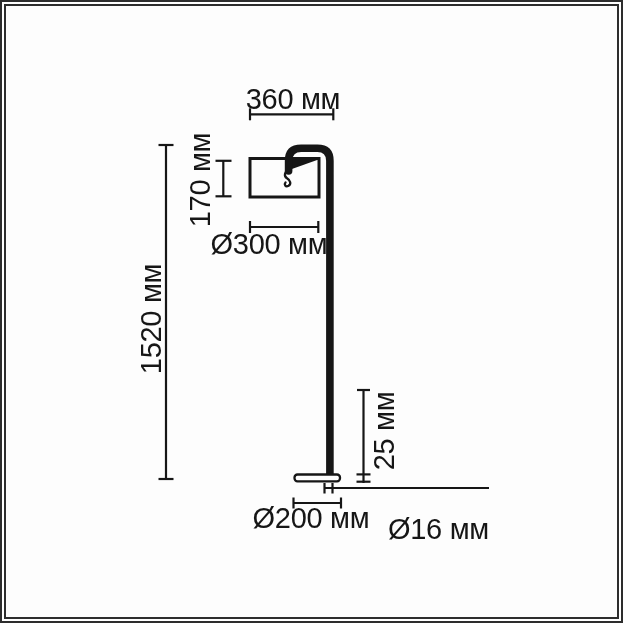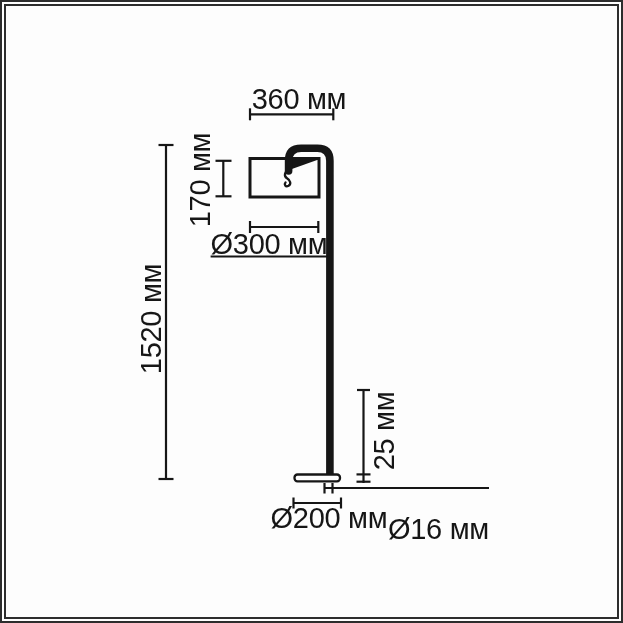--- a/index.html
+++ b/index.html
@@ -79,25 +79,25 @@
     <line x1="332.5" y1="483" x2="332.5" y2="493.5"></line>
   </g>
 
   <g stroke="#161616" stroke-width="2.2">
     <line x1="293.5" y1="503" x2="341" y2="503"></line>
     <line x1="293.5" y1="497.5" x2="293.5" y2="508.5"></line>
     <line x1="341" y1="497.5" x2="341" y2="508.5"></line>
   </g>
 </svg>
 
-<div class="label" style="left:299px;top:98.5px;">360 мм</div>
+<div class="label" style="left:293px;top:98.5px;">360 мм</div>
 
 <div class="label rot" style="left:199.5px;top:180px;">170 мм</div>
 
-<div class="label" style="left:269px;top:243.5px;text-decoration:underline;">Ø300 мм</div>
+<div class="label" style="left:269px;top:243.5px;">Ø300 мм</div>
 
 <div class="label rot" style="left:151px;top:319px;">1520 мм</div>
 
 <div class="label rot" style="left:383.5px;top:430.5px;">25 мм</div>
 
 <div class="label" style="left:438.5px;top:529px;">Ø16 мм</div>
 
-<div class="label" style="left:329px;top:518px;">Ø200 мм</div>
+<div class="label" style="left:311px;top:518px;">Ø200 мм</div>
 
 </body></html>

